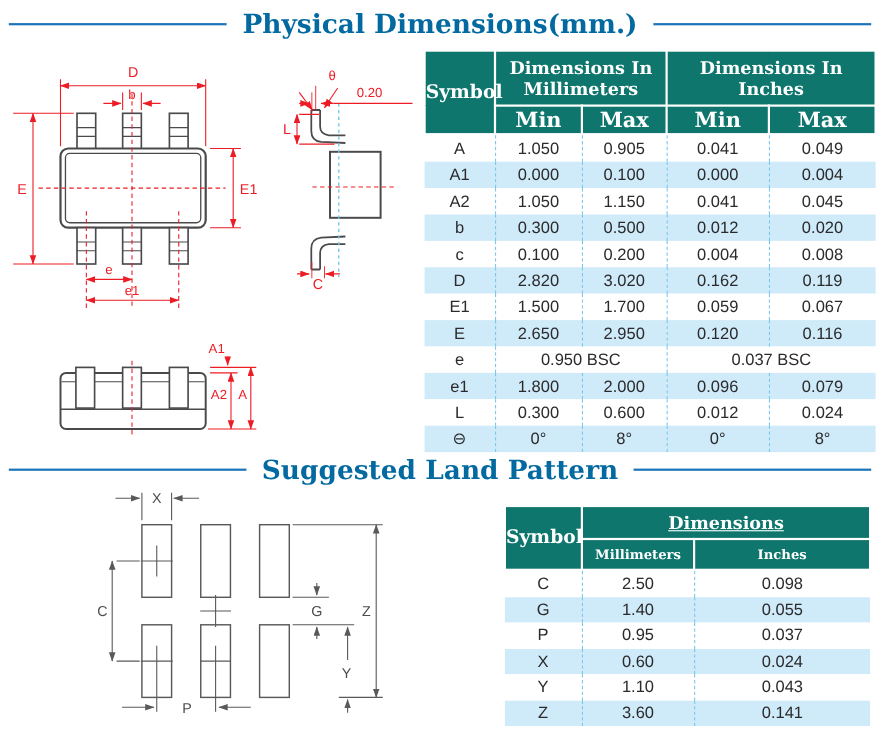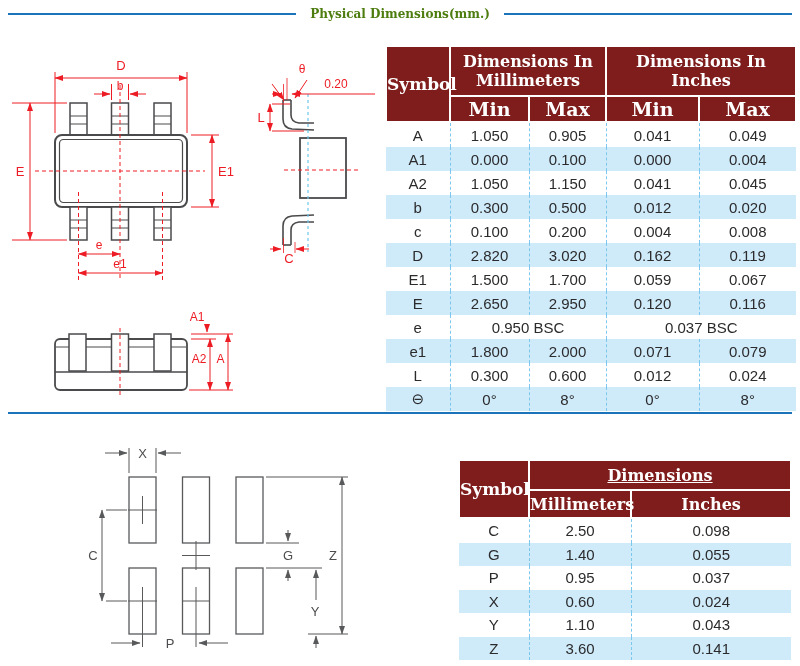--- a/index.html
+++ b/index.html
@@ -5,47 +5,47 @@
   html,body{margin:0;padding:0;}
   body{
     width:800px;height:666px;position:relative;background:#fff;overflow:hidden;
     font-family:"Liberation Sans",sans-serif;
   }
   
   .sec-title{position:absolute;left:8px;right:8px;display:flex;align-items:center;}
   .sec-title .rule{flex:1;height:2px;background:#1b74ba;}
   .sec-title .txt{
     margin:0 14px;font-family:"DejaVu Serif",serif;font-weight:700;
-    font-size:12px;color:#4d7c0f;white-space:nowrap;
+    font-size:24px;color:#0369a1;white-space:nowrap;
   }
   #title1{top:7px;}
   #title2{top:412px;}
 
   
   table.dim{position:absolute;border-collapse:collapse;table-layout:fixed;}
   table.dim th{
-    background:#7f1d1d;color:#fff;border:2px solid #fff;
+    background:#0f766e;color:#fff;border:2px solid #fff;
     font-family:"DejaVu Serif",serif;font-weight:700;text-align:center;padding:0;
   }
   table.dim td{
     text-align:center;font-size:15px;color:#2b2b2d;padding:0;background:#fff;
   }
   table.dim tbody tr:nth-child(even) td{background:#cfeaf8;}
   table.dim tbody td + td{border-left:1.5px dashed #7cc7ee;}
 
   #t1{left:385px;top:45px;width:410px;}
   #t1 .th-sym{font-size:17px;}
   #t1 .th-grp{font-size:16px;line-height:1.2;height:48px;}
   #t1 .th-sub{font-size:19px;height:24px;}
   #t1 td{height:24px;}
 
   #t2{left:458px;top:459px;width:332px;}
   #t2 .th-sym{font-size:17px;}
   #t2 .th-grp{font-size:16px;height:28px;text-decoration:underline;}
-  #t2 .th-sub{font-size:16px;height:26px;}
+  #t2 .th-sub{font-size:12px;height:26px;}
   #t2 td{height:23.5px;}
 
   
   #pkg-svg{position:absolute;left:0;top:40px;}
   #land-svg{position:absolute;left:25px;top:440px;}
   svg text{font-family:"Liberation Sans",sans-serif;}
   .redlab{fill:#ed1c24;font-size:13px;}
   .redlab-s{fill:#ed1c24;font-size:12px;}
   .graylab{fill:#4d4d4f;font-size:13px;}
 </style>
@@ -238,21 +238,21 @@
     </tr>
     <tr>
       <td>e</td>
       <td colspan="2">0.950 BSC</td>
       <td colspan="2">0.037 BSC</td>
     </tr>
     <tr>
       <td>e1</td>
       <td>1.800</td>
       <td>2.000</td>
-      <td>0.071</td>
+      <td>0.096</td>
       <td>0.079</td>
     </tr>
     <tr>
       <td>L</td>
       <td>0.300</td>
       <td>0.600</td>
       <td>0.012</td>
       <td>0.024</td>
     </tr>
     <tr>
@@ -260,20 +260,21 @@
       <td>0°</td>
       <td>8°</td>
       <td>0°</td>
       <td>8°</td>
     </tr>
   </tbody>
 </table>
 
 <div class="sec-title" id="title2">
   <div class="rule"></div>
+  <div class="txt">Suggested Land Pattern</div>
   <div class="rule"></div>
 </div>
 
 <svg id="land-svg" width="340" height="226" viewBox="0 0 340 226">
   <g stroke="#58595b" stroke-width="1.3" fill="#fff">
     <rect x="104" y="37" width="27" height="66"></rect>
     <rect x="157.5" y="37" width="27" height="66"></rect>
     <rect x="211" y="37" width="27" height="66"></rect>
     <rect x="104" y="128" width="27" height="66"></rect>
     <rect x="157.5" y="128" width="27" height="66"></rect>

